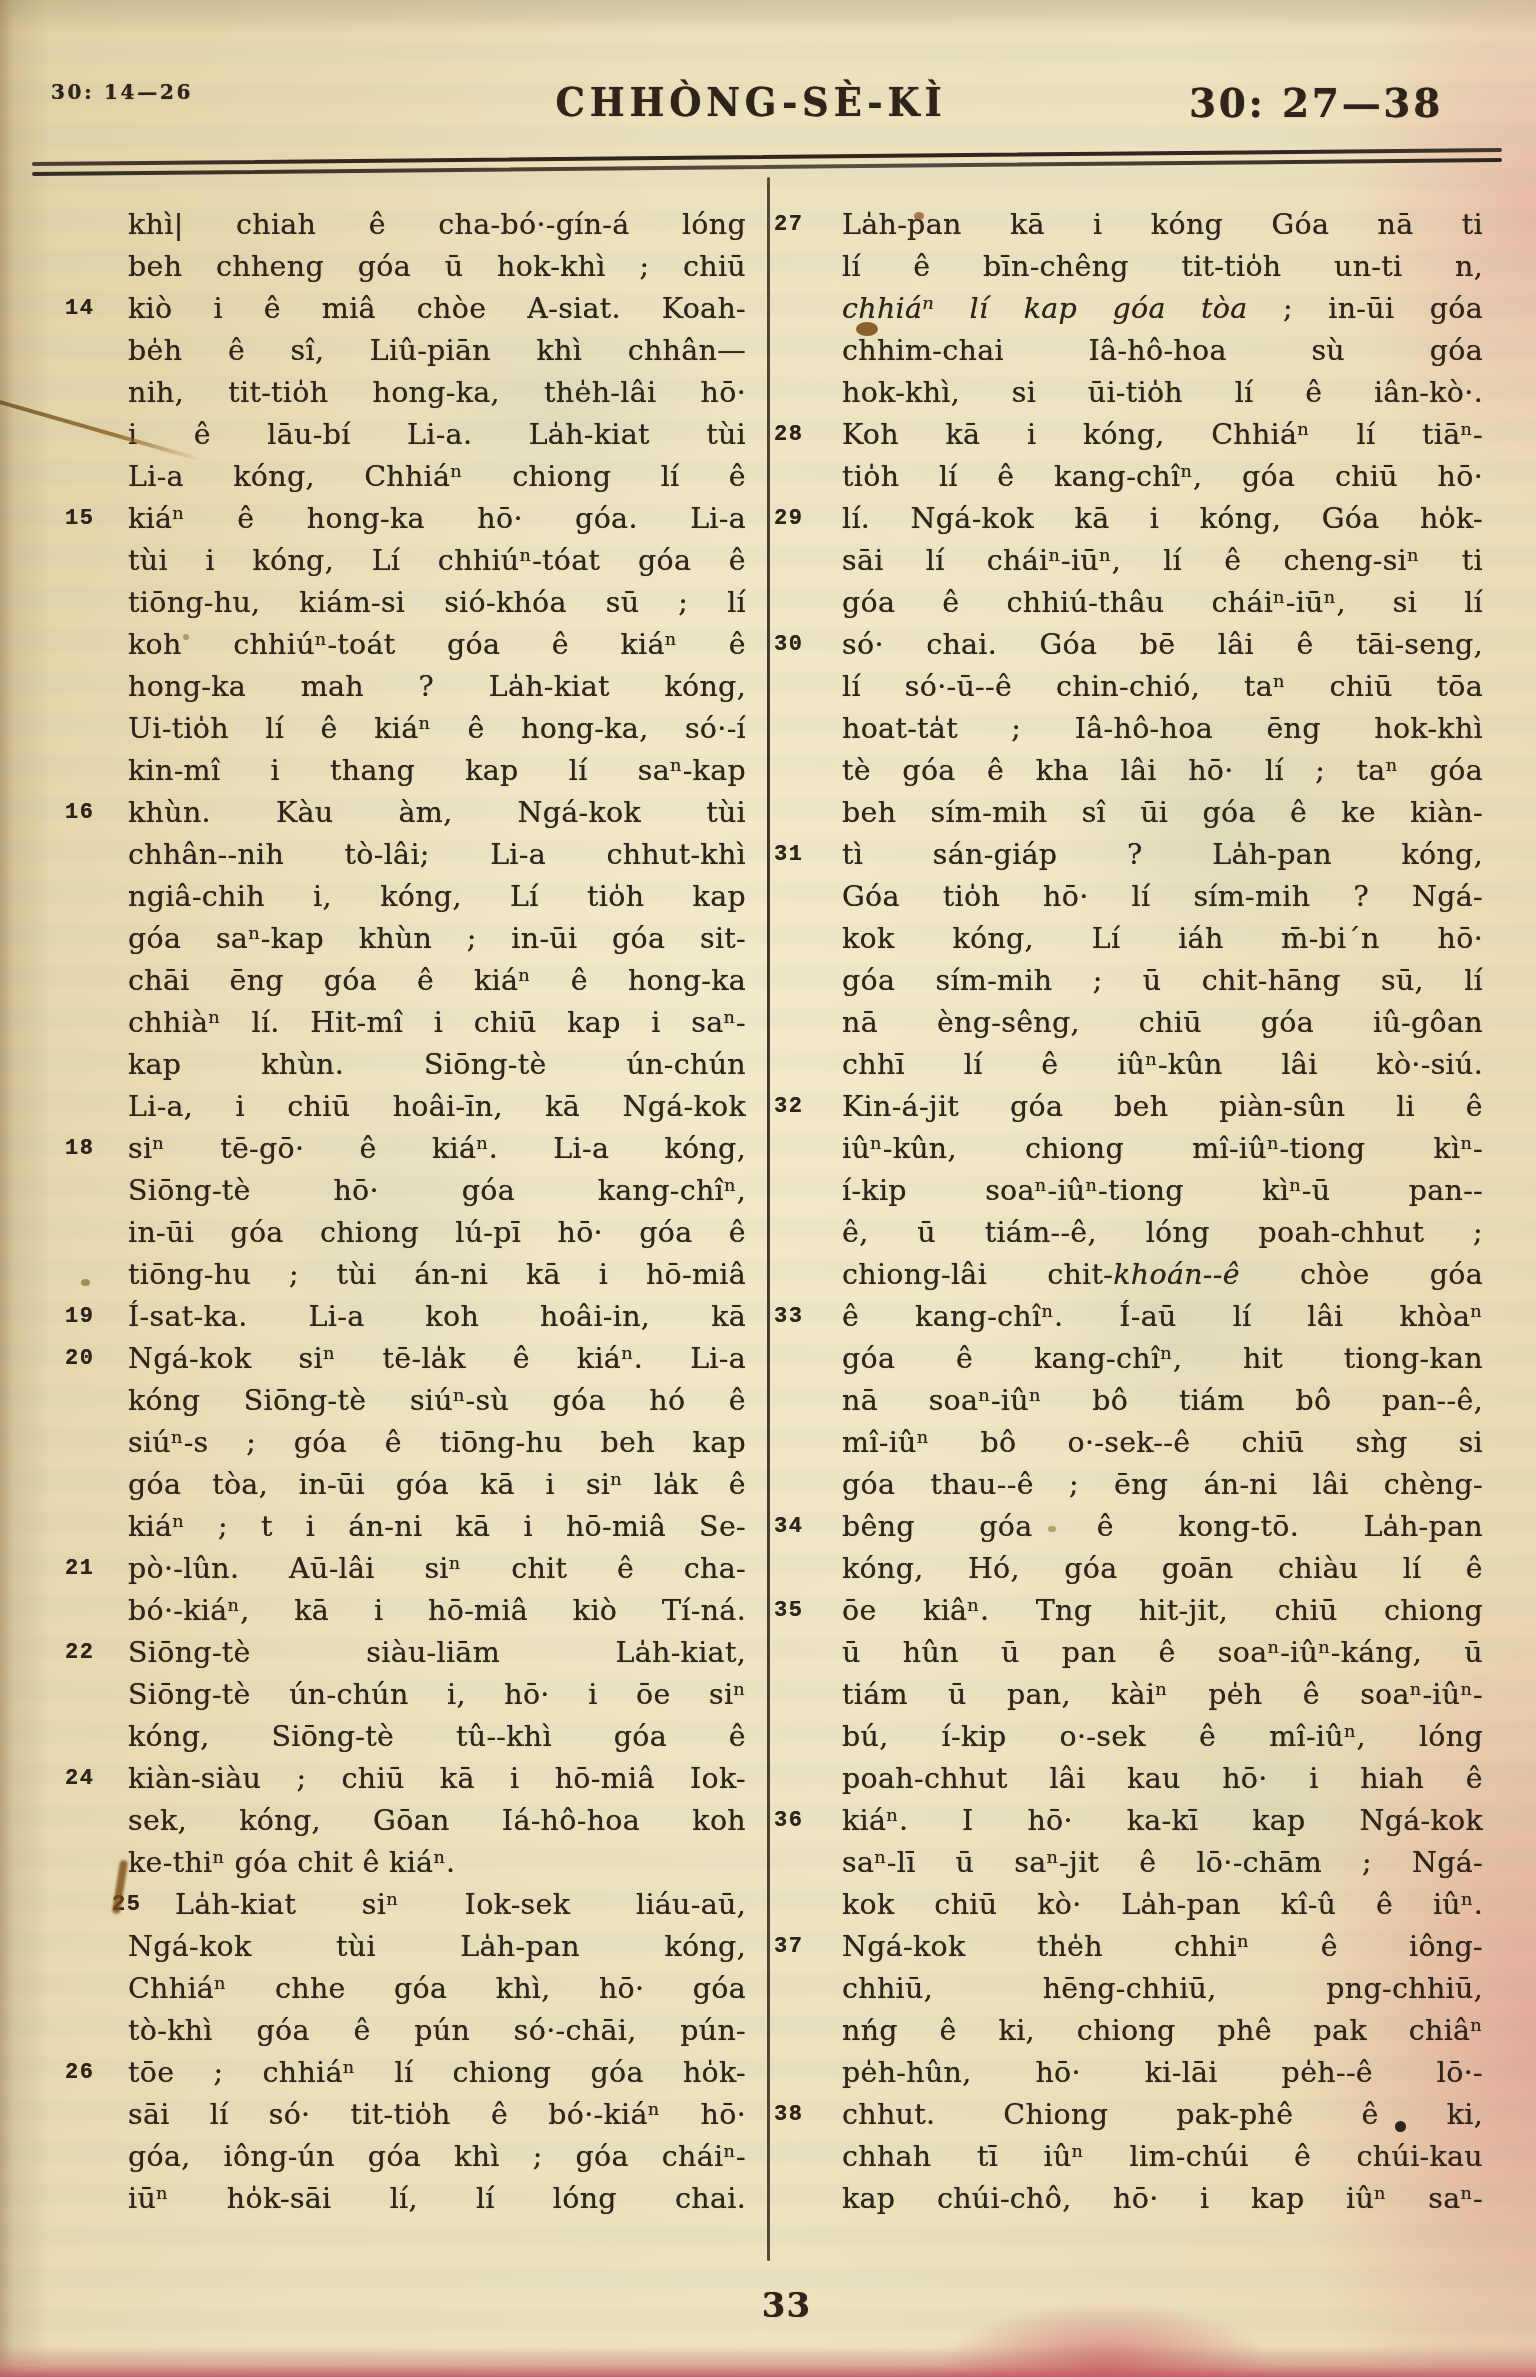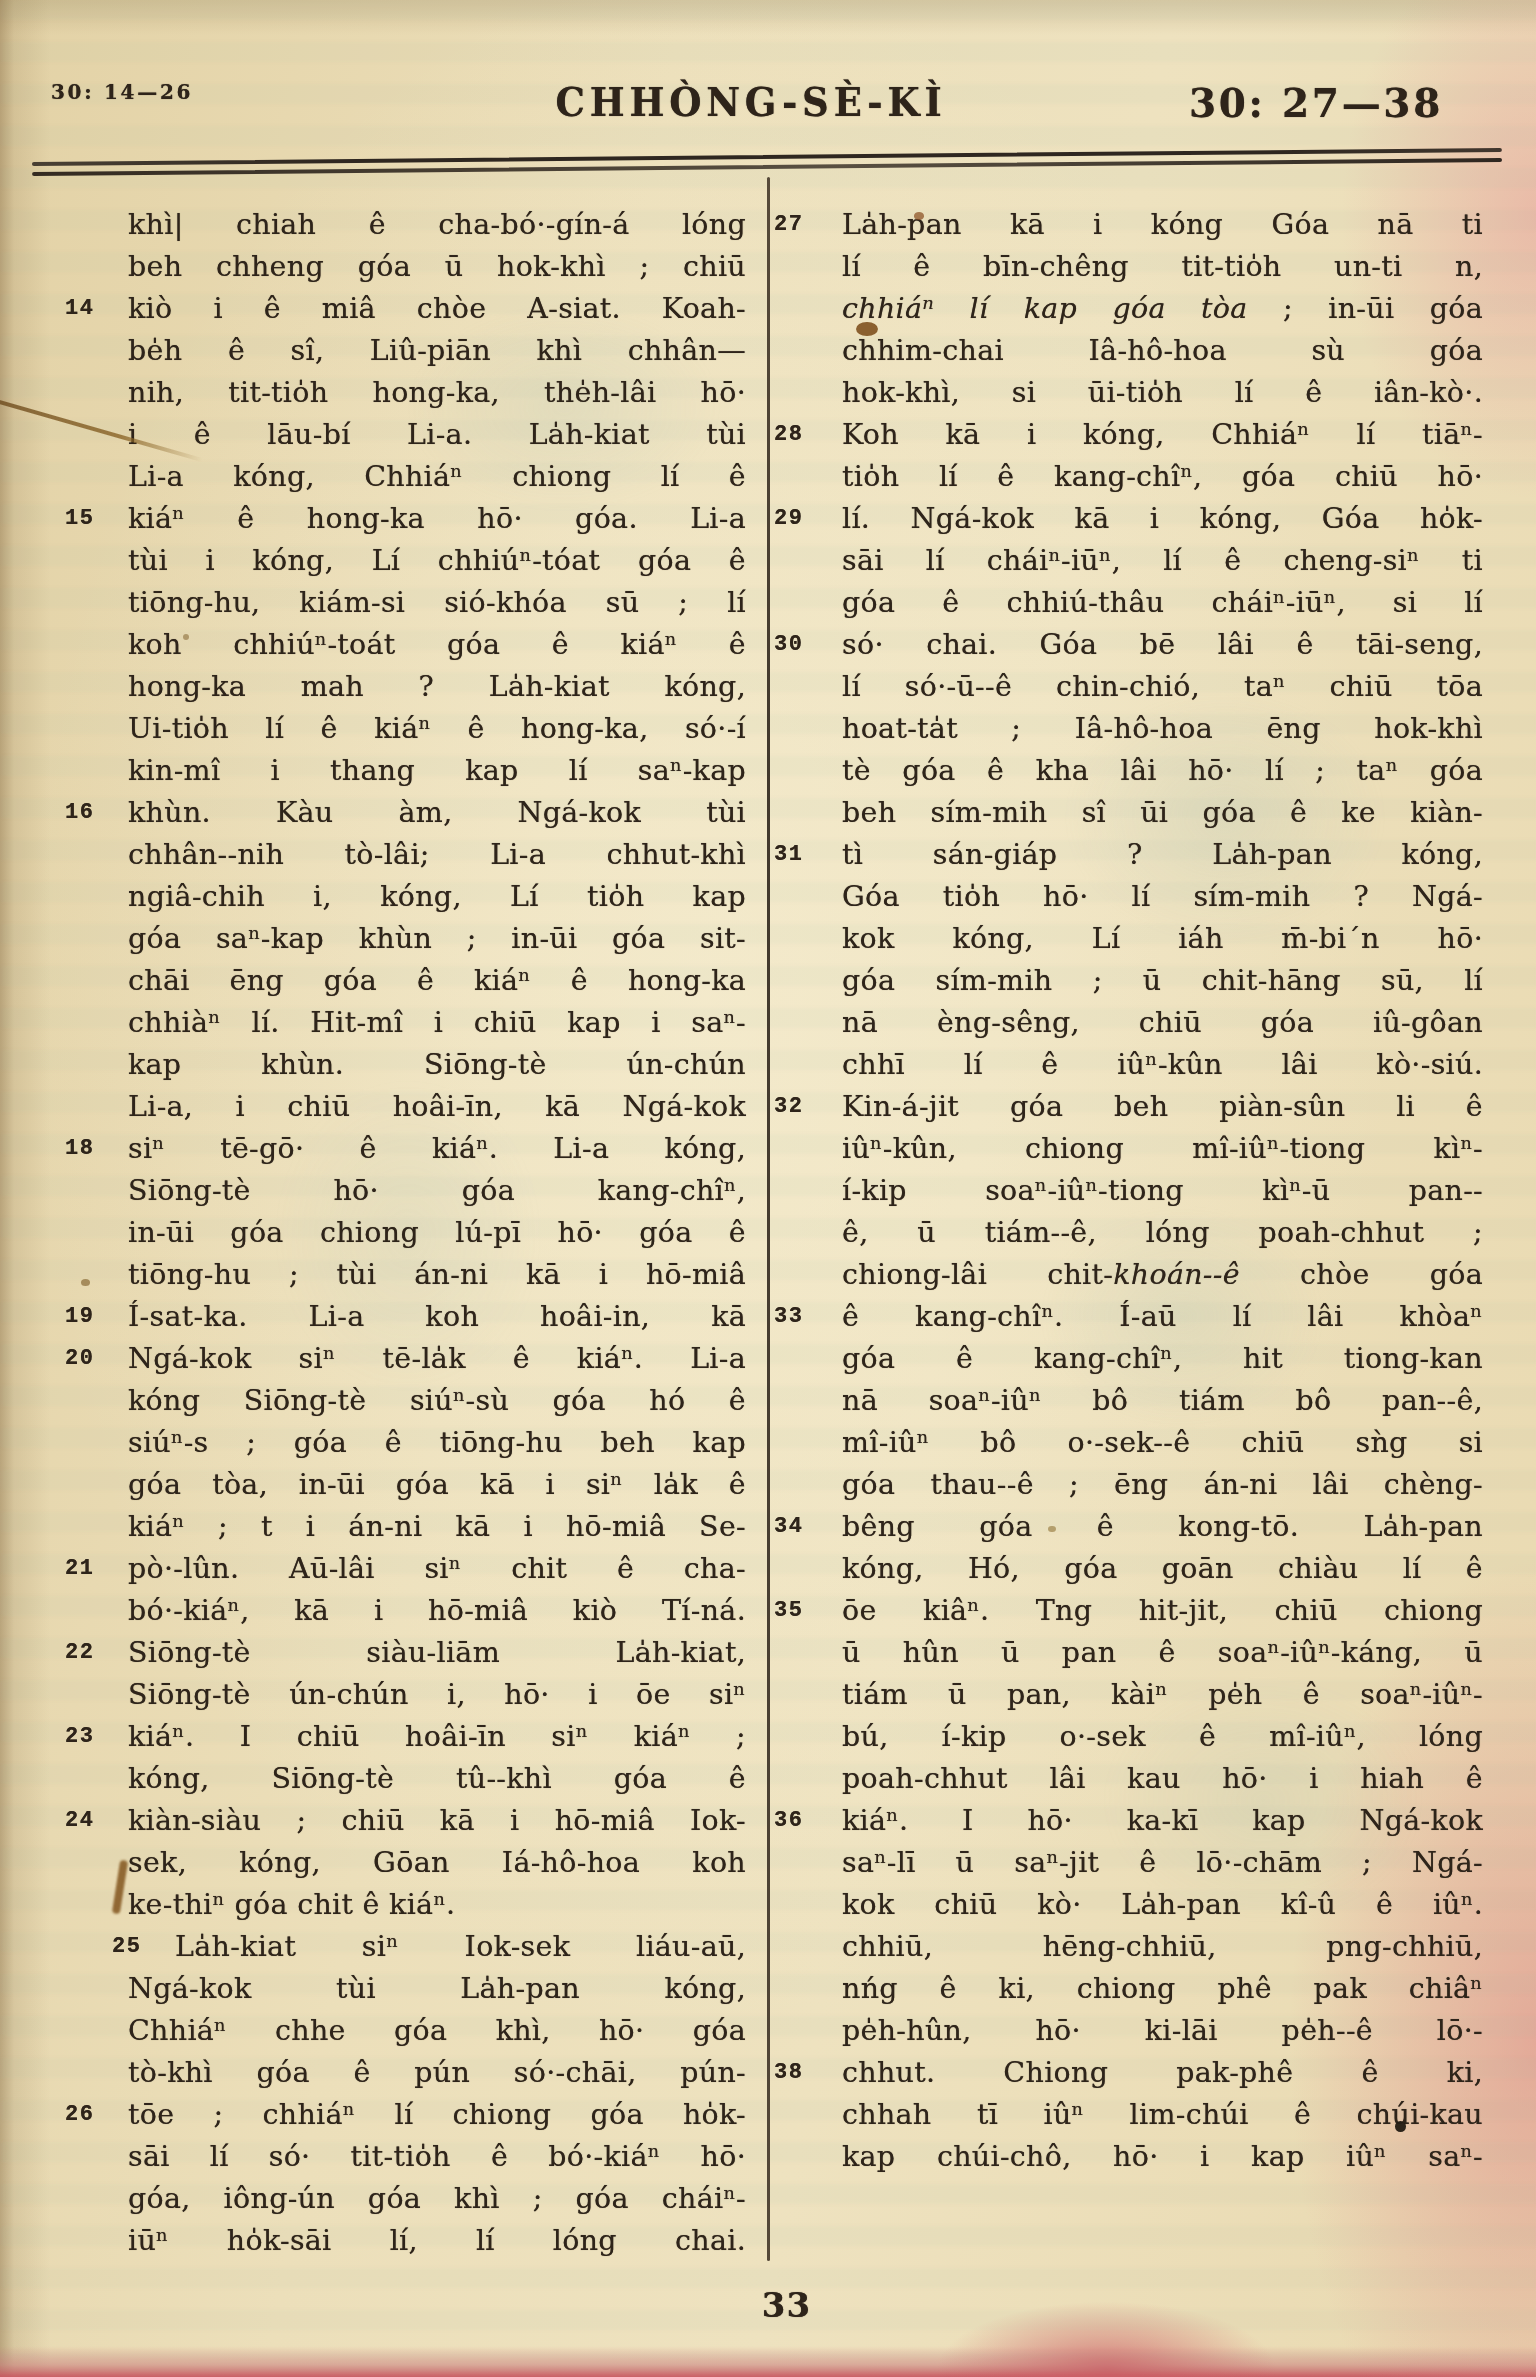--- a/index.html
+++ b/index.html
@@ -111,21 +111,20 @@
       <div class="line"><span class="verse">19</span><span>Í-sat-ka. Li-a koh hoâi-in, kā</span></div>
       <div class="line"><span class="verse">20</span><span>Ngá-kok siⁿ tē-la̍k ê kiáⁿ. Li-a</span></div>
       <div class="line"><span>kóng Siōng-tè siúⁿ-sù góa hó ê</span></div>
       <div class="line"><span>siúⁿ-s ; góa ê tiōng-hu beh kap</span></div>
       <div class="line"><span>góa tòa, in-ūi góa kā i siⁿ la̍k ê</span></div>
       <div class="line"><span>kiáⁿ ; t i án-ni kā i hō-miâ Se-</span></div>
       <div class="line"><span class="verse">21</span><span>pò·-lûn. Aū-lâi siⁿ chit ê cha-</span></div>
       <div class="line"><span>bó·-kiáⁿ, kā i hō-miâ kiò Tí-ná.</span></div>
       <div class="line"><span class="verse">22</span><span>Siōng-tè siàu-liām La̍h-kiat,</span></div>
       <div class="line"><span>Siōng-tè ún-chún i, hō· i ōe siⁿ</span></div>
-      <div class="line"><span class="verse">23</span><span>kiáⁿ. I chiū hoâi-īn siⁿ kiáⁿ ;</span></div>
       <div class="line"><span>kóng, Siōng-tè tû--khì góa ê</span></div>
       <div class="line"><span class="verse">24</span><span>kiàn-siàu ; chiū kā i hō-miâ Iok-</span></div>
       <div class="line"><span>sek, kóng, Gōan Iá-hô-hoa koh</span></div>
       <div class="line short"><span>ke-thiⁿ góa chit ê kiáⁿ.</span></div>
       <div class="line ind"><span class="verse">25</span><span>La̍h-kiat siⁿ Iok-sek liáu-aū,</span></div>
       <div class="line"><span>Ngá-kok tùi La̍h-pan kóng,</span></div>
       <div class="line"><span>Chhiáⁿ chhe góa khì, hō· góa</span></div>
       <div class="line"><span>tò-khì góa ê pún só·-chāi, pún-</span></div>
       <div class="line"><span class="verse">26</span><span>tōe ; chhiáⁿ lí chiong góa ho̍k-</span></div>
       <div class="line"><span>sāi lí só· tit-tio̍h ê bó·-kiáⁿ hō·</span></div>
@@ -167,20 +166,21 @@
       <div class="line"><span class="verse">34</span><span>bêng góa ê kong-tō. La̍h-pan</span></div>
       <div class="line"><span>kóng, Hó, góa goān chiàu lí ê</span></div>
       <div class="line"><span class="verse">35</span><span>ōe kiâⁿ. Tng hit-jit, chiū chiong</span></div>
       <div class="line"><span>ū hûn ū pan ê soaⁿ-iûⁿ-káng, ū</span></div>
       <div class="line"><span>tiám ū pan, kàiⁿ pe̍h ê soaⁿ-iûⁿ-</span></div>
       <div class="line"><span>bú, í-kip o·-sek ê mî-iûⁿ, lóng</span></div>
       <div class="line"><span>poah-chhut lâi kau hō· i hiah ê</span></div>
       <div class="line"><span class="verse">36</span><span>kiáⁿ. I hō· ka-kī kap Ngá-kok</span></div>
       <div class="line"><span>saⁿ-lī ū saⁿ-jit ê lō·-chām ; Ngá-</span></div>
       <div class="line"><span>kok chiū kò· La̍h-pan kî-û ê iûⁿ.</span></div>
+      <div class="line"><span class="verse">37</span><span>Ngá-kok the̍h chhiⁿ ê iông-</span></div>
       <div class="line"><span>chhiū, hēng-chhiū, png-chhiū,</span></div>
       <div class="line"><span>nńg ê ki, chiong phê pak chiâⁿ</span></div>
       <div class="line"><span>pe̍h-hûn, hō· ki-lāi pe̍h--ê lō·-</span></div>
       <div class="line"><span class="verse">38</span><span>chhut. Chiong pak-phê ê ki,</span></div>
       <div class="line"><span>chhah tī iûⁿ lim-chúi ê chúi-kau</span></div>
       <div class="line"><span>kap chúi-chô, hō· i kap iûⁿ saⁿ-</span></div>
     </div>
 
   <div class="pagenum">33</div>
 

